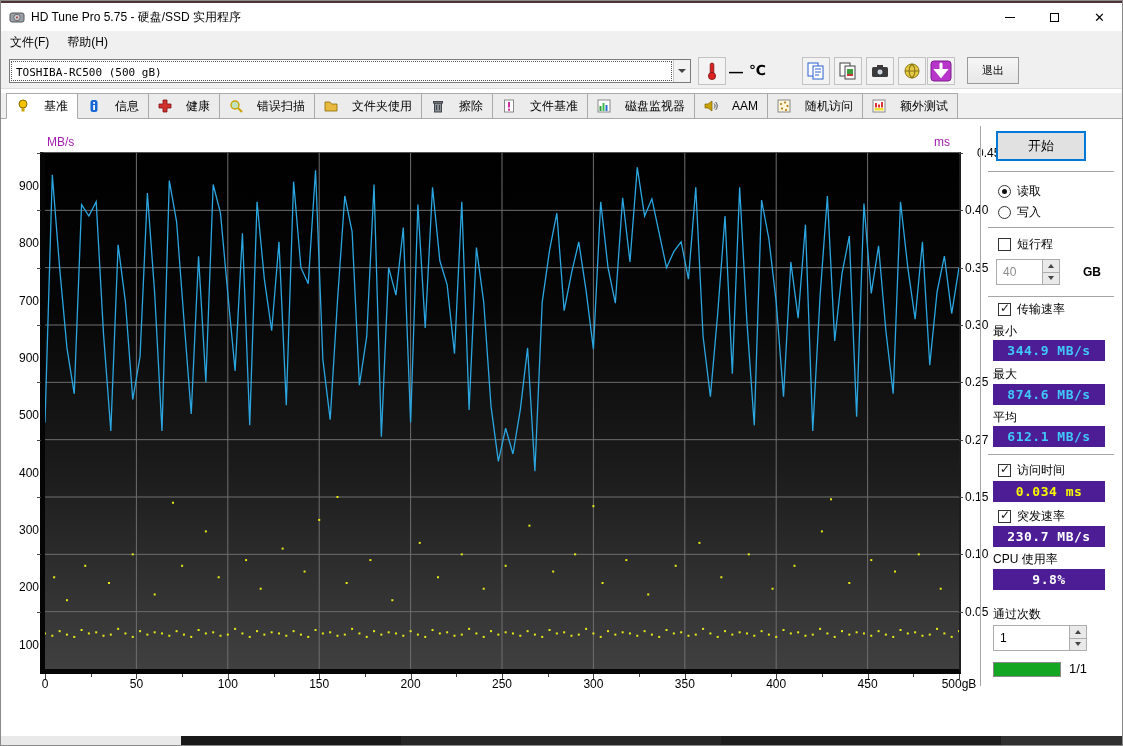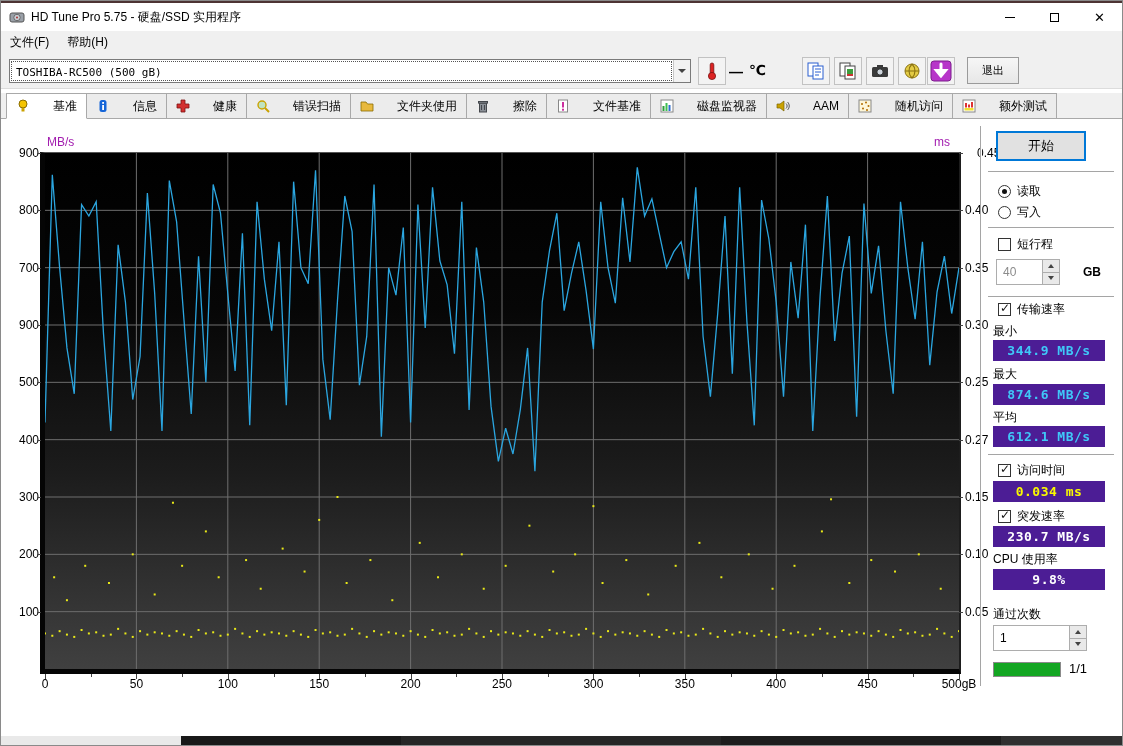--- a/index.html
+++ b/index.html
@@ -41,35 +41,35 @@
   .temp-dash { position:absolute; left:728px; top:11px; width:16px; font-weight:bold; color:#000; font-size:14px; }
   .temp-unit { position:absolute; left:748px; top:9px; font-weight:bold; color:#000; font-size:14px;
                font-family:"DejaVu Sans",sans-serif; }
   .exit-btn { position:absolute; left:966px; top:4px; width:52px; height:27px; font-size:11px; color:#000;
               background:linear-gradient(#f6f6f6,#e7e7e7); border:1px solid #9a9a9a;
               display:flex; align-items:center; justify-content:center; }
 
   
   .tabbar { position:absolute; left:0; top:92px; width:100%; height:26px; background:#f0f0f0;
             display:flex; align-items:flex-end; padding-left:5px; border-bottom:1px solid #a9a9a9; }
-  .tab { display:flex; align-items:center; gap:23px; height:24px; padding:12px 9px; font-size:12px; color:#000;
+  .tab { display:flex; align-items:center; gap:14px; height:24px; padding:12px 9px; font-size:12px; color:#000;
          border:1px solid #a9a9a9; border-bottom:none; background:#ececec; margin-right:-1px; }
   .tab.active { background:#fff; height:26px; margin-bottom:-1px; border-bottom:1px solid #fff; z-index:2; }
   .tab svg { width:14px; height:14px; }
 
   
   .content { position:absolute; left:0; top:118px; width:100%; height:619px; background:#fff; }
 
   
   .plot { position:absolute; left:39px; top:151px; width:921px; height:522px;
           border-top:1px solid #555; border-right:2px solid #1d1d1d;
           border-left:5px solid #050505; border-bottom:5px solid #050505;
           background:linear-gradient(#000 0%, #060606 30%, #1c1c1c 62%, #353535 88%, #404040 100%); }
   .axis-unit { position:absolute; font-size:12px; color:#a21caf; }
-  .ylab { position:absolute; width:36px; text-align:right; font-size:12px; color:#000; }
+  .ylab { position:absolute; width:36px; text-align:right; font-size:12px; color:#000;margin-top:33px; }
   .ylab-r { position:absolute; width:40px; text-align:left; font-size:12px; color:#000; }
   .xlab { position:absolute; width:64px; text-align:center; font-size:12px; color:#000; }
   .tick { position:absolute; background:#444; }
 
   
   .vsep { position:absolute; left:979px; top:125px; height:560px; width:2px;
           border-left:1px solid #a5a5a5; border-right:1px solid #fff; }
   .hr { position:absolute; left:987px; width:126px; height:2px;
         border-top:1px solid #a5a5a5; border-bottom:1px solid #fff; }
   .start-btn { position:absolute; left:995px; top:130px; width:90px; height:30px;

